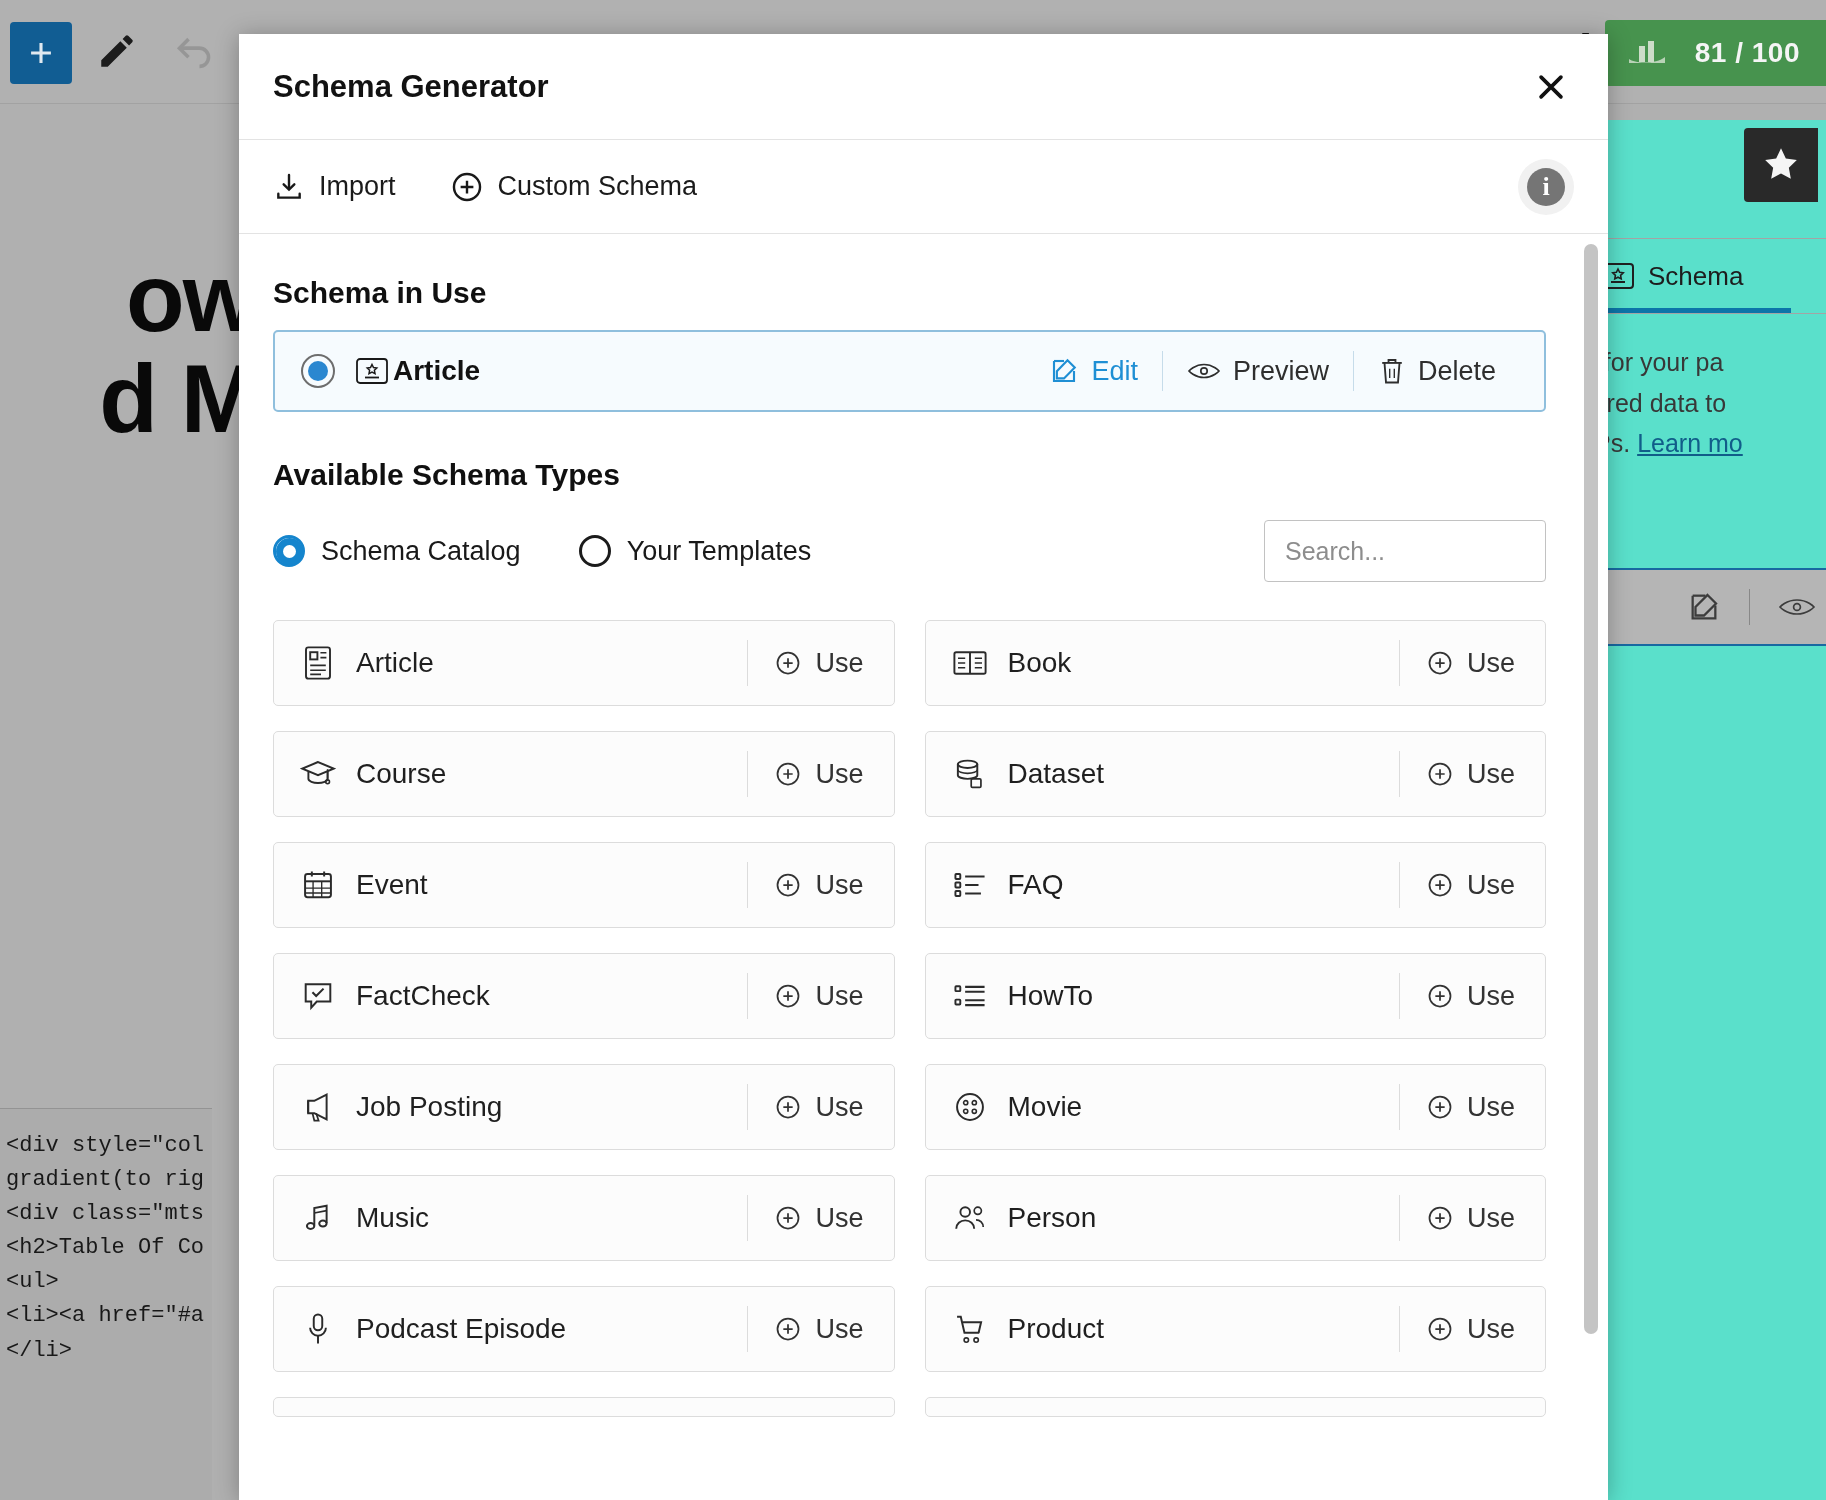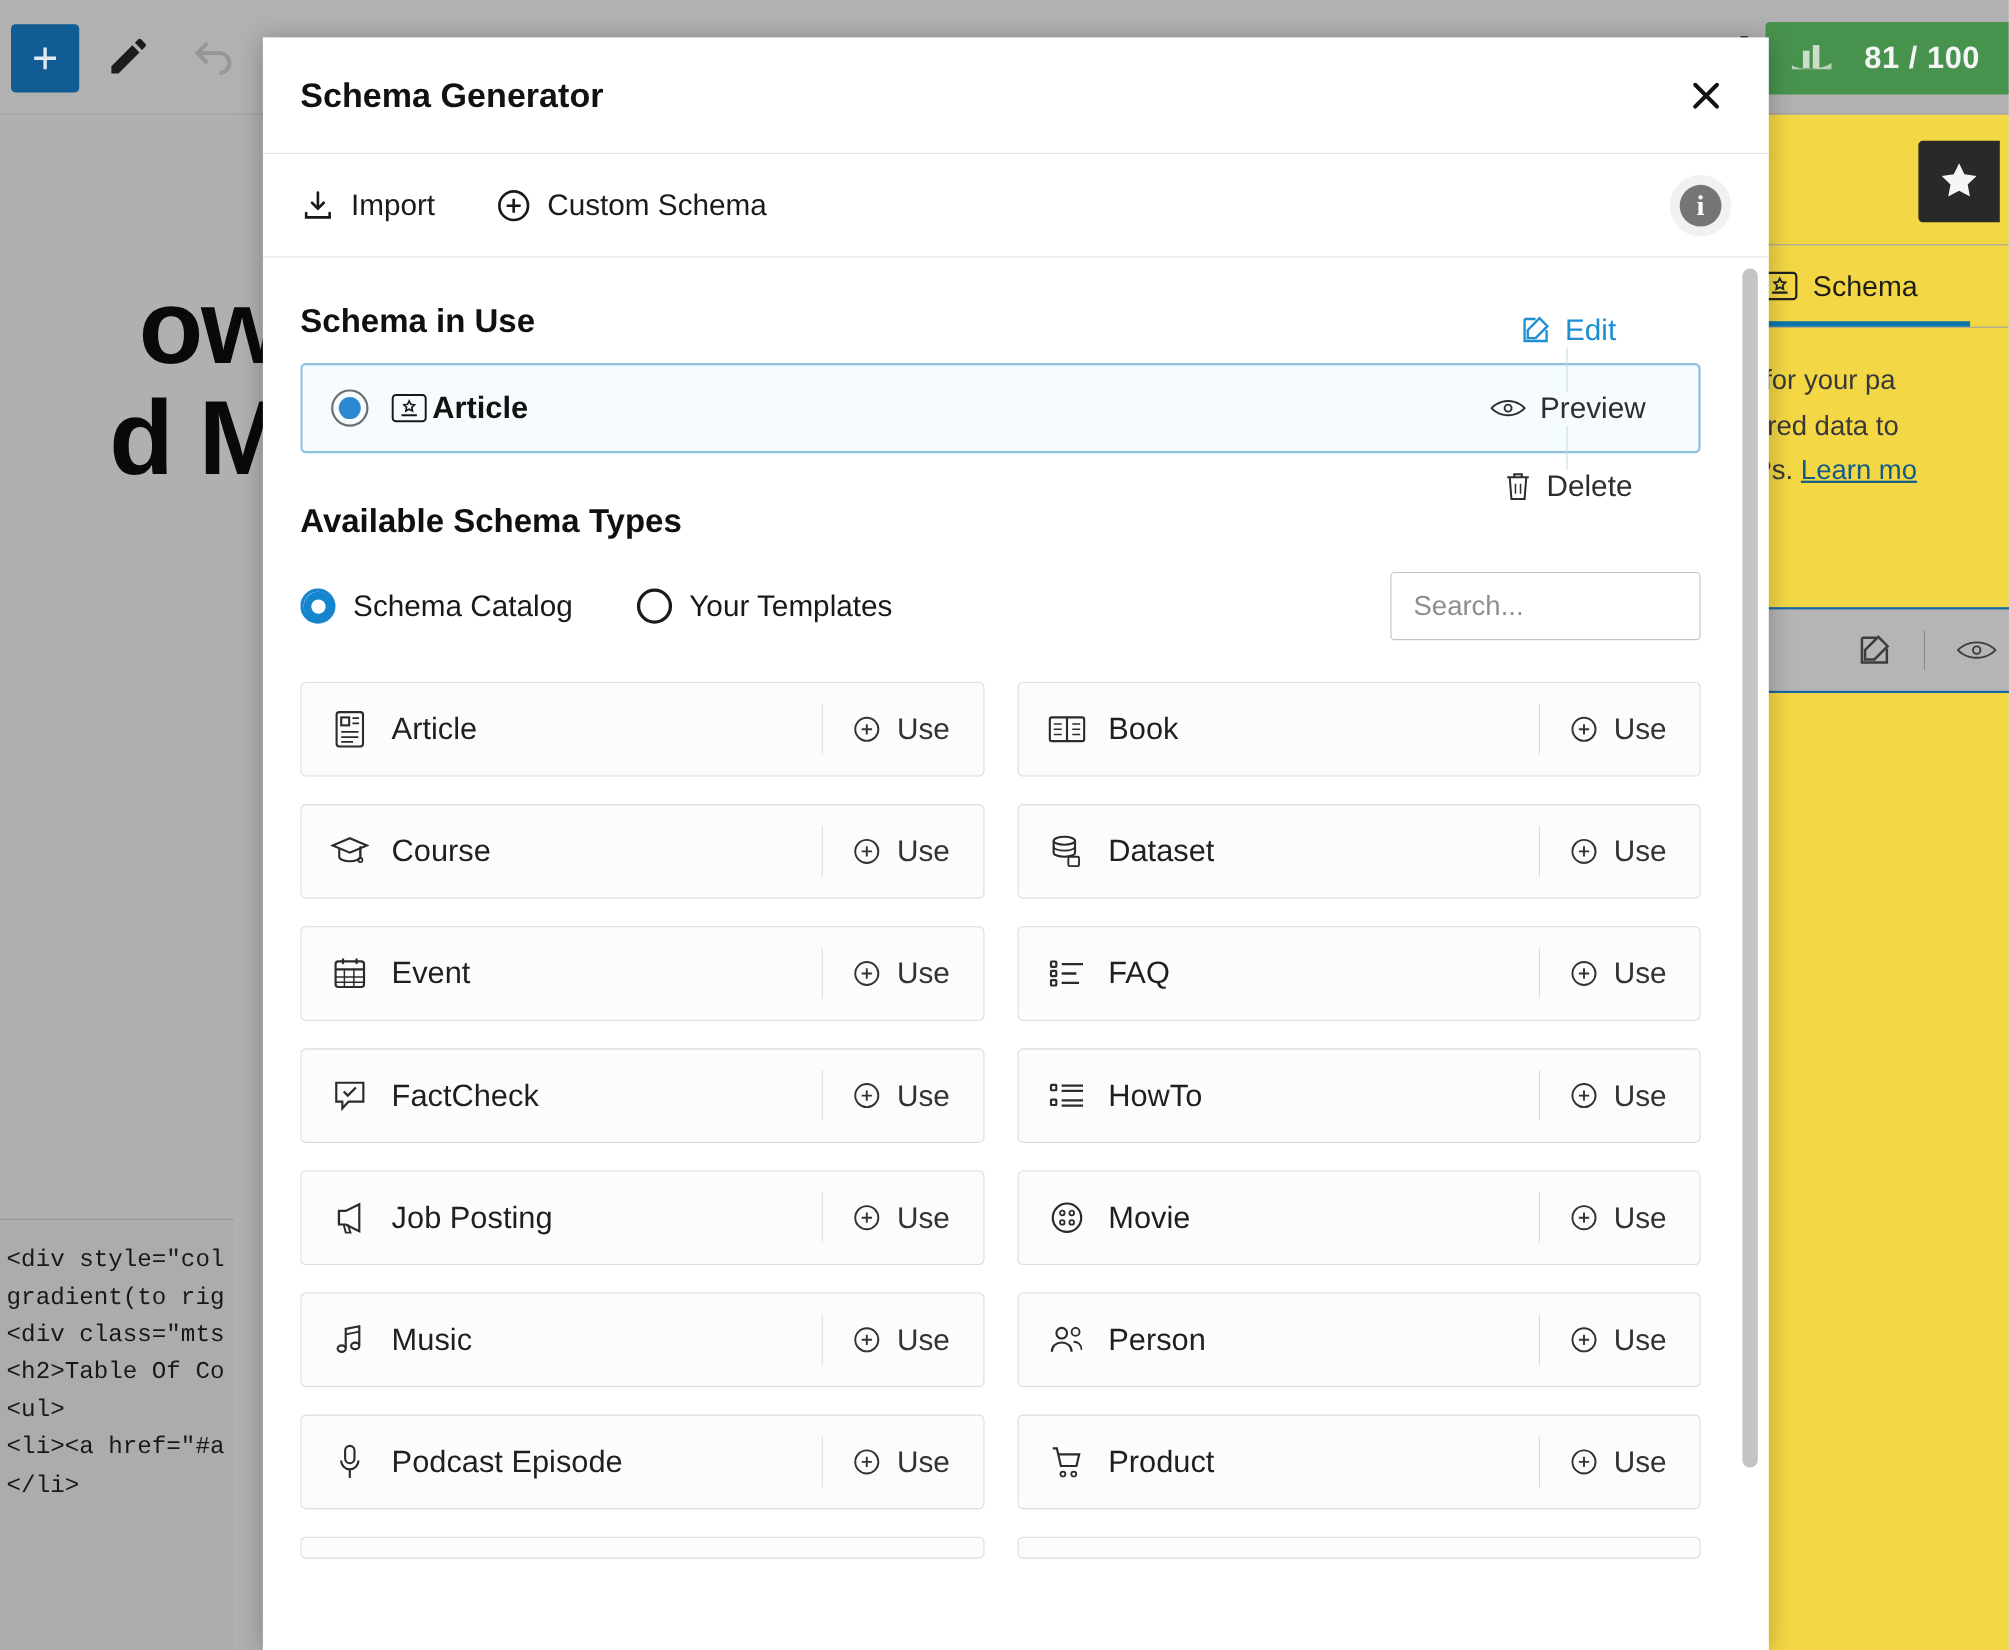--- a/index.html
+++ b/index.html
@@ -49,22 +49,22 @@
 
   .star-btn {
     position: absolute; right: 8px; top: 128px;
     width: 74px; height: 74px;
     background: #2b2b2b; border-radius: 4px 0 0 4px;
     display:flex; align-items:center; justify-content:center;
   }
 
   
   .side-panel {
-    position: absolute; right: 0; top: 104px; bottom: 0; width: 330px;
-    background: #fde047;
+    position: absolute; right: 0; top: 120px; bottom: 0; width: 330px;
+    background: #5eead4;
   }
   .side-tabs {
     position: absolute; top: 118px; left: 0; right: 0; height: 76px;
     border-top: 1px solid #ababab;
     border-bottom: 1px solid #ababab;
     display: flex; align-items: center;
   }
   .side-tab {
     display: flex; align-items: center; gap: 13px;
     font-size: 26px; color: #1f1f1f;
@@ -202,21 +202,21 @@
   .radio-on {
     width: 34px; height: 34px; border-radius: 50%;
     border: 2px solid #6d6d6d;
     display: flex; align-items: center; justify-content: center;
     flex: 0 0 34px;
   }
   .radio-on i {
     width: 20px; height: 20px; border-radius: 50%; background: #2a87d0; display:block;
   }
   .inuse-label { font-size: 28px; font-weight: bold; color: #121212; margin-left: 4px; }
-  .inuse-actions { margin-left: auto; display: flex; align-items: center; flex-direction: column; }
+  .inuse-actions { margin-left: auto; display: flex; align-items: center; }
   .act {
     display: flex; align-items: center; gap: 12px;
     font-size: 27px; padding: 0 24px;
     color: #2e2e2e;
   }
   .act.blue { color: #1f8fd4; }
   .act-sep { width: 1px; height: 40px; background: #c6dcea; }
 
   .radio-row {
     display: flex; align-items: center;

